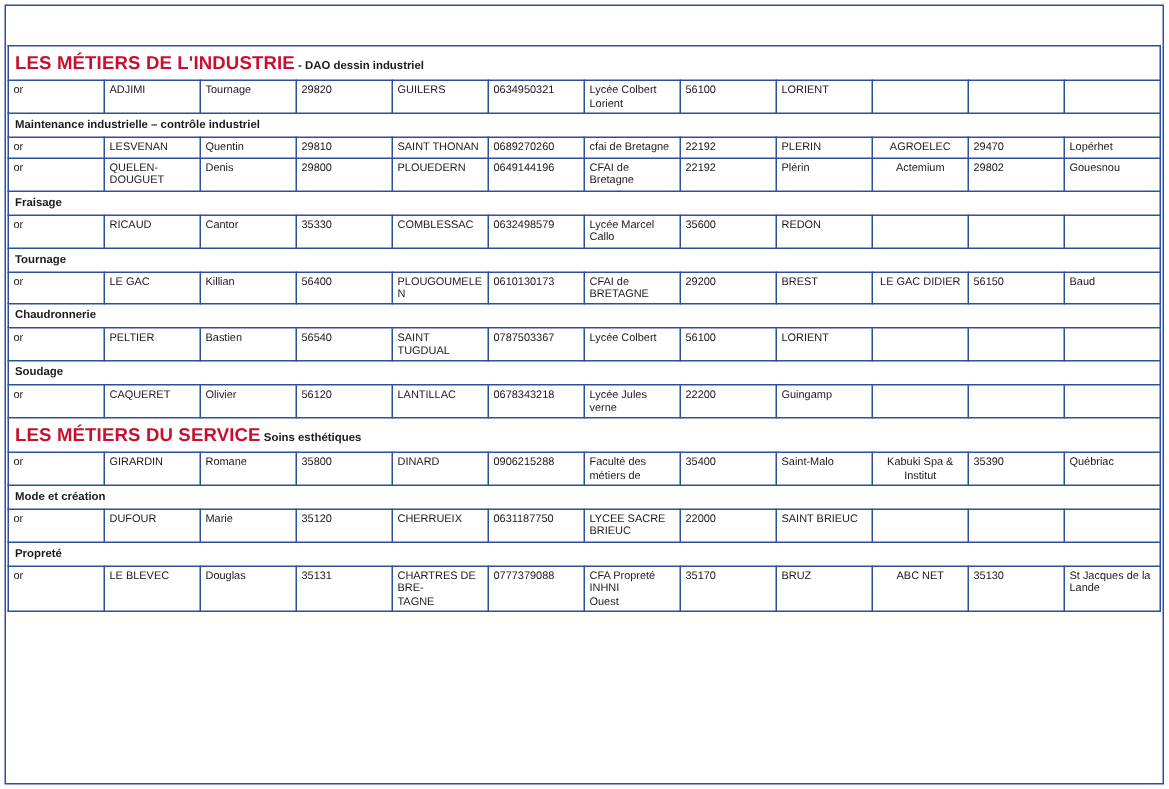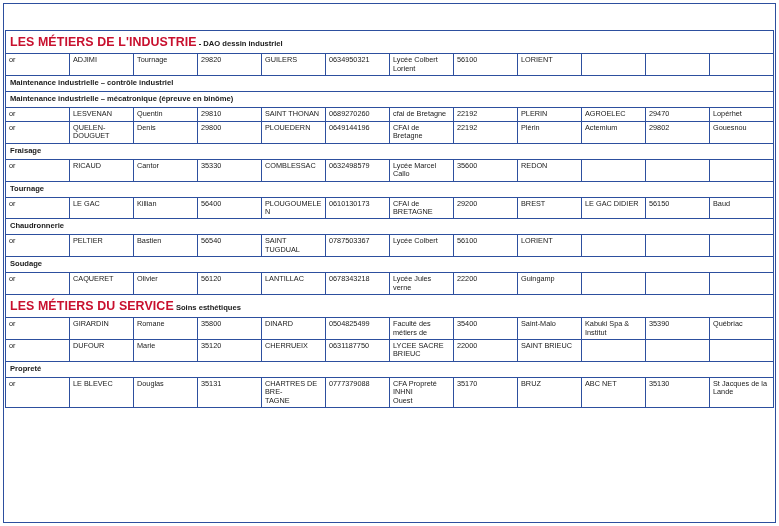--- a/index.html
+++ b/index.html
@@ -71,21 +71,21 @@
   }
   td.c0 { width: 38px; }
   td.c1 { width: 88px; }
   td.c2 { width: 68px; }
   td.c3 { width: 42px; }
   td.c4 { width: 92px; }
   td.c5 { width: 72px; }
   td.c6 { width: 85px; }
   td.c7 { width: 42px; margin-left: 28px; }
   td.c8 { width: 62px; }
-  td.c9 { width: 85px; }
+  td.c9 { width: 85px; text-align: center; }
   td.c10 { width: 33px; }
   td.c11 { width: 62px; }
   .twoline { line-height: 1.2; }
 </style>
 </head>
 <body>
 
 <div class="page">
   <div class="page-border"></div>
   <div class="sheet">
@@ -104,23 +104,20 @@
             <td class="c6">Lycée Colbert Lorient</td>
             <td class="c7">56100</td>
             <td class="c8">LORIENT</td>
             <td class="c9"></td>
             <td class="c10"></td>
             <td class="c11"></td>
           </tr>
           <tr class="section">
             <td colspan="12"><span class="sub-title">Maintenance industrielle – contrôle industriel</span></td>
           </tr>
-          <tr class="section">
-            <td colspan="12"><span class="sub-title">Maintenance industrielle – mécatronique (épreuve en binôme)</span></td>
-          </tr>
           <tr>
             <td class="c0">or</td>
             <td class="c1">LESVENAN</td>
             <td class="c2">Quentin</td>
             <td class="c3">29810</td>
             <td class="c4">SAINT THONAN</td>
             <td class="c5">0689270260</td>
             <td class="c6">cfai de Bretagne</td>
             <td class="c7">22192</td>
             <td class="c8">PLERIN</td>
@@ -212,27 +209,30 @@
           </tr>
           <tr class="section bigsection">
             <td colspan="12"><span class="big-title">LES MÉTIERS DU SERVICE</span><span class="big-sub"> Soins esthétiques</span></td>
           </tr>
           <tr>
             <td class="c0">or</td>
             <td class="c1">GIRARDIN</td>
             <td class="c2">Romane</td>
             <td class="c3">35800</td>
             <td class="c4">DINARD</td>
-            <td class="c5">0504825499</td>
+            <td class="c5">0906215288</td>
             <td class="c6">Faculté des métiers de</td>
             <td class="c7">35400</td>
             <td class="c8">Saint-Malo</td>
             <td class="c9">Kabuki Spa &amp; Institut</td>
             <td class="c10">35390</td>
             <td class="c11">Québriac</td>
+          </tr>
+          <tr class="section">
+            <td colspan="12"><span class="sub-title">Mode et création</span></td>
           </tr>
           <tr>
             <td class="c0">or</td>
             <td class="c1">DUFOUR</td>
             <td class="c2">Marie</td>
             <td class="c3">35120</td>
             <td class="c4">CHERRUEIX</td>
             <td class="c5">0631187750</td>
             <td class="c6">LYCEE SACRE BRIEUC</td>
             <td class="c7">22000</td>

